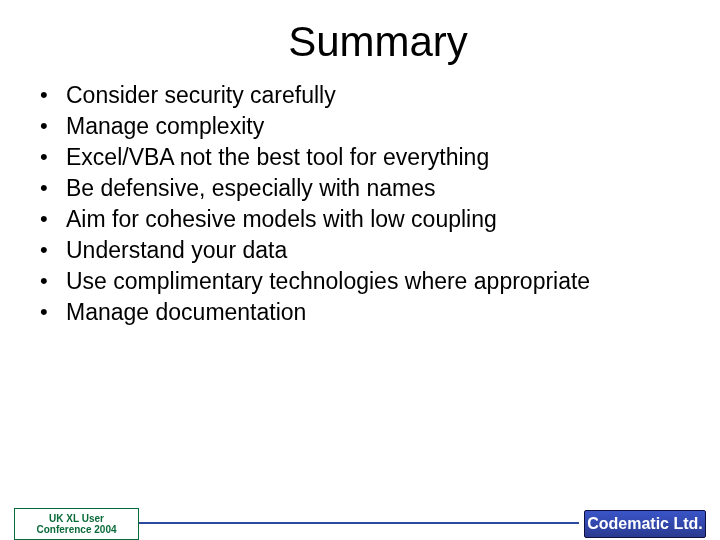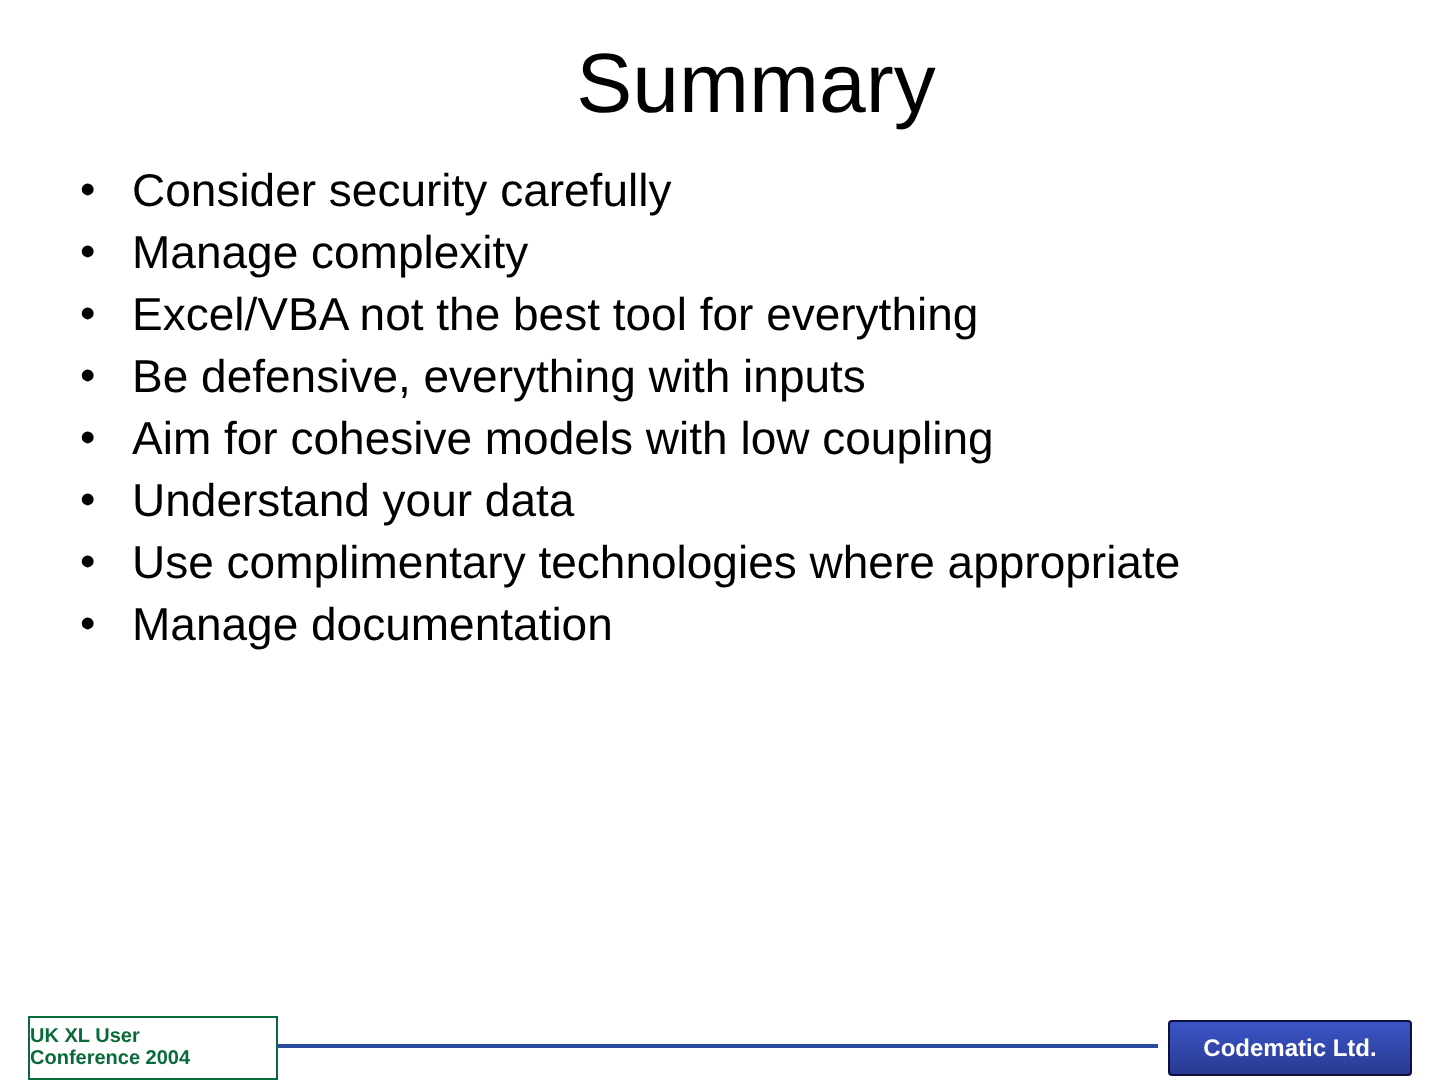--- a/index.html
+++ b/index.html
@@ -4,35 +4,35 @@
 <style>
   * { margin: 0; padding: 0; box-sizing: border-box; }
   html, body { width: 720px; height: 540px; background: #fff; font-family: Verdana, Geneva, sans-serif; color: #000; overflow: hidden; }
   .slide { position: relative; width: 720px; height: 540px; }
   .title { text-align: center; font-size: 42px; font-weight: 400; margin-top: 18px; margin-bottom: 14px; padding-left: 36px; }
   .content { padding: 0 28px 0 28px; }
   ul.bullets { list-style: none; }
   ul.bullets li { position: relative; padding-left: 38px; font-size: 23px; line-height: 1.35; margin: 0; }
   ul.bullets li::before { content: "•"; position: absolute; left: 12px; top: 0; font-size: 22px; }
   .footer { position: absolute; left: 0; bottom: 18px; width: 100%; height: 40px; }
-  .conf-box { position: absolute; left: 14px; bottom: 0; width: 125px; height: 32px; border: 1px solid #0a6b3a; display: flex; flex-direction: column; justify-content: center; font-size: 10px; font-weight: bold; color: #0a6b3a; line-height: 1.1; }
+  .conf-box { position: absolute; left: 14px; bottom: 0; width: 125px; height: 32px; border: 1px solid #0a6b3a; display: flex; flex-direction: column; align-items: center; justify-content: center; font-size: 10px; font-weight: bold; color: #0a6b3a; line-height: 1.1; }
   .footer-line { position: absolute; left: 139px; bottom: 16px; height: 2px; width: 440px; background: #2a4aa0; }
-  .logo-box { position: absolute; right: 14px; bottom: 2px; width: 122px; height: 28px; background: linear-gradient(#3a55c8, #2a3a90); border: 1px solid #101040; border-radius: 2px; display: flex; align-items: center; justify-content: center; color: #fff; font-size: 12px; font-weight: bold; white-space: nowrap; font-family: Arial, sans-serif; }
+  .logo-box { position: absolute; right: 14px; bottom: 2px; width: 122px; height: 28px; background: linear-gradient(#3a55c8, #2a3a90); border: 1px solid #101040; border-radius: 2px; display: flex; align-items: center; justify-content: center; color: #fff; font-size: 16px; font-weight: bold; white-space: nowrap; font-family: Arial, sans-serif; }
 </style>
 </head>
 <body>
 
 <div class="slide">
   <h1 class="title">Summary</h1>
   <div class="content">
     <ul class="bullets">
       <li>Consider security carefully</li>
       <li>Manage complexity</li>
       <li>Excel/VBA not the best tool for everything</li>
-      <li>Be defensive, everything with inputs</li>
+      <li>Be defensive, especially with names</li>
       <li>Aim for cohesive models with low coupling</li>
       <li>Understand your data</li>
       <li>Use complimentary technologies where appropriate</li>
       <li>Manage documentation</li>
     </ul>
   </div>
   <div class="footer">
     <div class="conf-box">
       <div>UK XL User</div>
       <div>Conference 2004</div>

